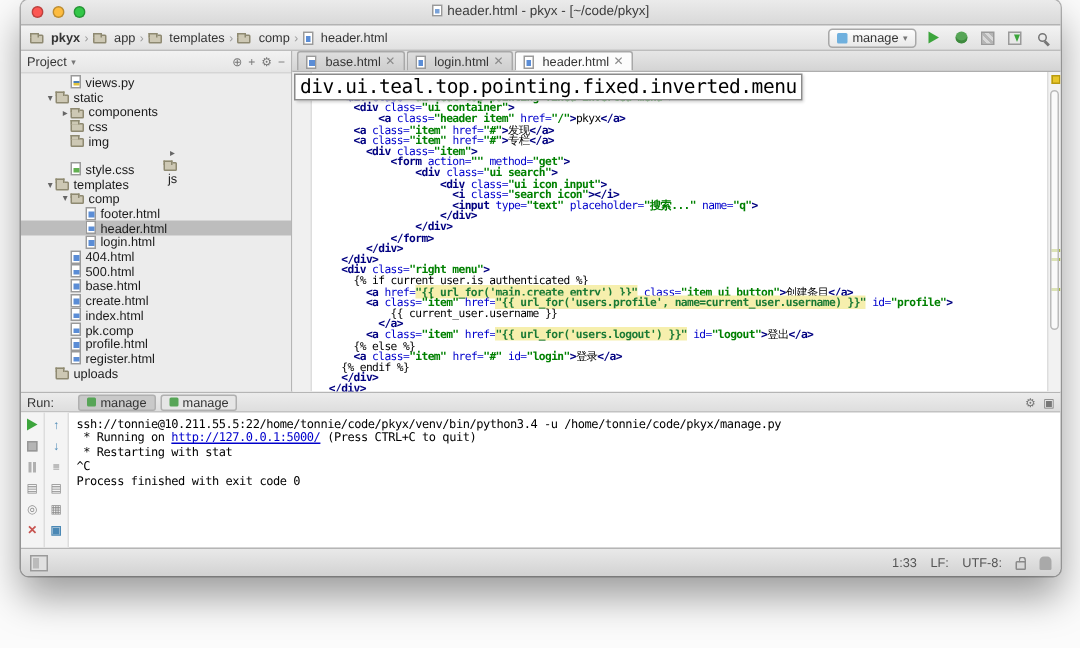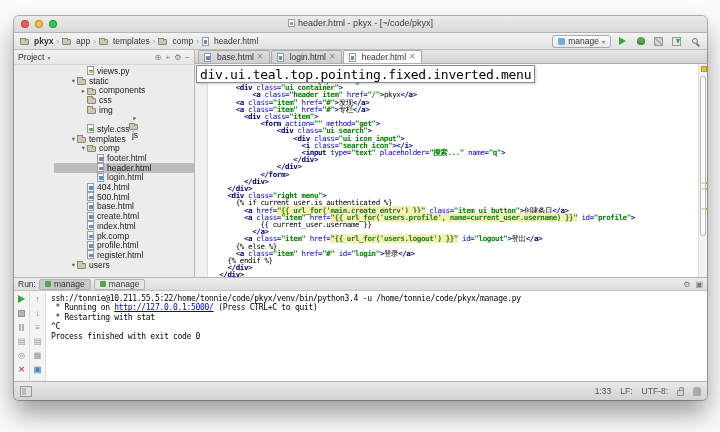--- a/index.html
+++ b/index.html
@@ -1,20 +1,20 @@
 <!DOCTYPE html>
 <html><head>
 <meta charset="utf-8">
 <style>
   * { margin:0; padding:0; box-sizing:border-box; }
   html,body { width:720px; height:432px; background:#fbfbfb; font-family:"Liberation Sans", sans-serif; overflow:hidden; }
   .stage { position:relative; width:720px; height:432px; }
 
   .window {
-    position:absolute; left:14px; top:16px; width:693px; height:384px;
+    position:absolute; left:14px; top:0; width:693px; height:384px;
     border-radius:5px; overflow:hidden; background:#ececec;
     box-shadow:0 0 0 1px rgba(0,0,0,.28), 0 14px 26px rgba(0,0,0,.38);
   }
 
   
   .titlebar { height:17px; background:linear-gradient(#ebebeb,#d9d9d9); border-bottom:1px solid #b3b3b3; position:relative; }
   .lights { position:absolute; left:7px; top:4px; display:flex; gap:6px; }
   .light { width:8px; height:8px; border-radius:50%; border:0.5px solid rgba(0,0,0,.25); }
   .light.red{ background:#fc5753; } .light.yellow{ background:#fdbc40; } .light.green{ background:#33c748; }
   .wtitle { position:absolute; left:0; right:0; top:2px; text-align:center; font-size:9px; color:#3c3c3c; }
@@ -40,21 +40,21 @@
   .mag { width:6px; height:6px; border:1.5px solid #777; border-radius:50%; position:relative; }
   .mag::after { content:""; position:absolute; right:-3px; bottom:-2px; width:4px; height:1.5px; background:#777; transform:rotate(45deg); }
 
   
   .main { display:flex; height:228px; border-bottom:1px solid #b5b5b5; background:#fff; }
 
   
   .project { width:181px; background:#ececec; border-right:1px solid #b5b5b5; display:flex; flex-direction:column; }
   .proj-head { height:15px; display:flex; align-items:center; padding:0 4px; font-size:8.5px; color:#333; border-bottom:1px solid #d5d5d5; background:linear-gradient(#f2f2f2,#e6e6e6); }
   .proj-head .ph-icons { margin-left:auto; display:flex; gap:4px; color:#787878; font-size:8px; }
-  .tree { flex:1; overflow:hidden; padding-top:1px; font-size:8.5px; color:#1a1a1a;margin-left:40px; }
+  .tree { flex:1; overflow:hidden; padding-top:1px; font-size:8.5px; color:#1a1a1a; }
   .trow { height:9.7px; display:flex; align-items:center; white-space:nowrap; padding-right:4px; }
   .trow.sel { background:#bdbdbd; }
   .tarrow { width:7px; font-size:6.5px; color:#666; text-align:center; flex:0 0 auto; }
   .ticon { flex:0 0 auto; margin-right:3px; position:relative; }
   .i-folder { width:9px; height:6px; background:#cdc8b4; border:1px solid #8e8971; border-radius:1px; margin-top:2px; }
   .i-folder::before { content:""; position:absolute; top:-2.5px; left:-1px; width:4px; height:2px; background:#cdc8b4; border:1px solid #8e8971; border-bottom:none; }
   .i-page { width:7px; height:9px; background:#fff; border:1px solid #9a9a9a; }
   .i-page::after { content:""; position:absolute; left:1px; top:2.5px; width:3.5px; height:3.5px; }
   .i-html::after { background:#5b8dd6; } .i-css::after { background:#62b051; } .i-py::after { background:linear-gradient(#4a7fb5 50%, #e0c23e 50%); }
 
@@ -74,21 +74,21 @@
   .seg-txt { color:#000; }
   .seg-jinja { color:#000; }
   .seg-inj { color:#1a7a35; font-weight:bold; background:#f6efad; }
   .stripe { width:9px; background:#f2f2f2; border-left:1px solid #ddd; position:relative; }
   .stripe .fmark { position:absolute; top:2px; left:1.5px; width:6px; height:6px; background:#e8c62a; border:1px solid #b89a10; }
   .stripe .wmark { position:absolute; left:1.5px; width:6px; height:2px; background:#cddb6a; border:0.5px solid #a8b84a; }
   .sb-thumb { position:absolute; left:1px; top:12px; width:6px; height:160px; border:1px solid #bbb; border-radius:3px; background:rgba(255,255,255,.6); }
 
   
   .runpanel { height:103px; background:#fff; display:flex; flex-direction:column; }
-  .run-head { height:13px; background:linear-gradient(#ececec,#dedede); border-bottom:1px solid #c2c2c2; display:flex; align-items:center; padding:0 4px; font-size:8.5px; color:#333; gap:3px; }
+  .run-head { height:13px; background:linear-gradient(#ececec,#dedede); border-bottom:1px solid #c2c2c2; display:flex; align-items:center; padding:0 4px; font-size:8.5px; color:#333; gap:16px; }
   .run-tab { display:flex; align-items:center; gap:3px; height:11px; padding:0 5px; font-size:8.5px; border:1px solid #b0b0b0; border-radius:2px; background:#e6e6e6; color:#333; }
   .run-tab.active { background:#c9c9c9; }
   .rt-ico { width:6px; height:6px; border-radius:1px; background:#57a557; }
   .run-head .rh-right { margin-left:auto; display:flex; gap:5px; color:#787878; font-size:8px; }
   .run-body { flex:1; display:flex; min-height:0; }
   .rcol { width:16px; border-right:1px solid #ddd; background:#f4f4f4; display:flex; flex-direction:column; align-items:center; padding-top:3px; gap:4px; }
   .rico { width:10px; height:10px; display:flex; align-items:center; justify-content:center; font-size:8px; color:#8a8a8a; }
   .rico .tri { width:0; height:0; border-left:7px solid #3ca53c; border-top:4.5px solid transparent; border-bottom:4.5px solid transparent; }
   .rico .sq { width:7px; height:7px; background:#b5b5b5; border:1px solid #979797; }
   .rico .pp { display:flex; gap:1.5px; } .rico .pp i { width:2px; height:7px; background:#b0b0b0; display:block; }
@@ -281,23 +281,23 @@
               <span class="tarrow"></span>
               <span class="ticon i-page i-html"></span>
               <span>profile.html</span>
             </div>
             <div class="trow" style="padding-left: 26px;">
               <span class="tarrow"></span>
               <span class="ticon i-page i-html"></span>
               <span>register.html</span>
             </div>
             <div class="trow" style="padding-left: 16px;">
-              <span class="tarrow">▾</span>
-              <span class="ticon i-folder"></span>
-              <span>users</span>
+              <span class="tarrow"></span>
+              <span class="ticon i-folder"></span>
+              <span>uploads</span>
             </div>
           </div>
       </div>
 
       <div class="editor">
         <div class="tabbar" id="tabbar">
             <div class="tab">
               <span class="ticon i-page i-html"></span>
               <span>base.html</span>
               <span class="tclose">✕</span>

